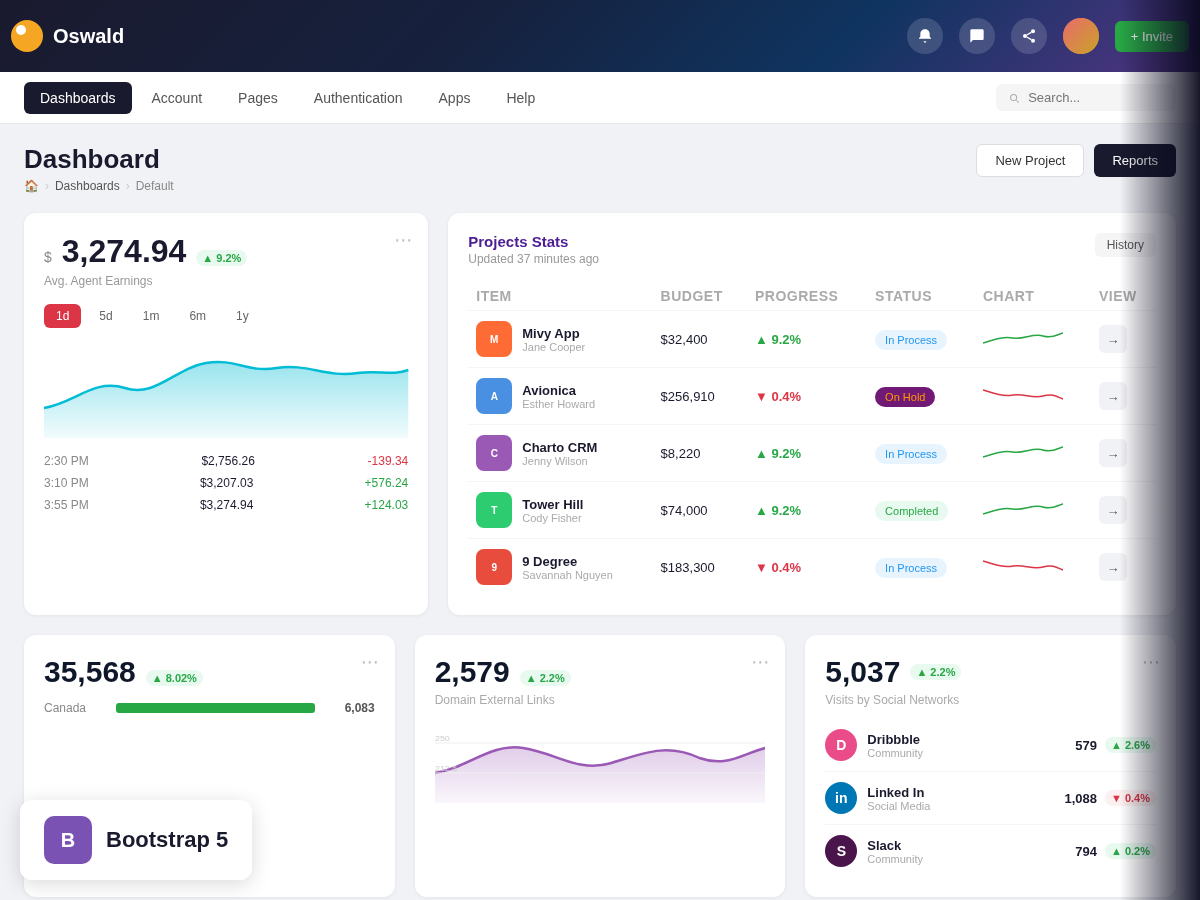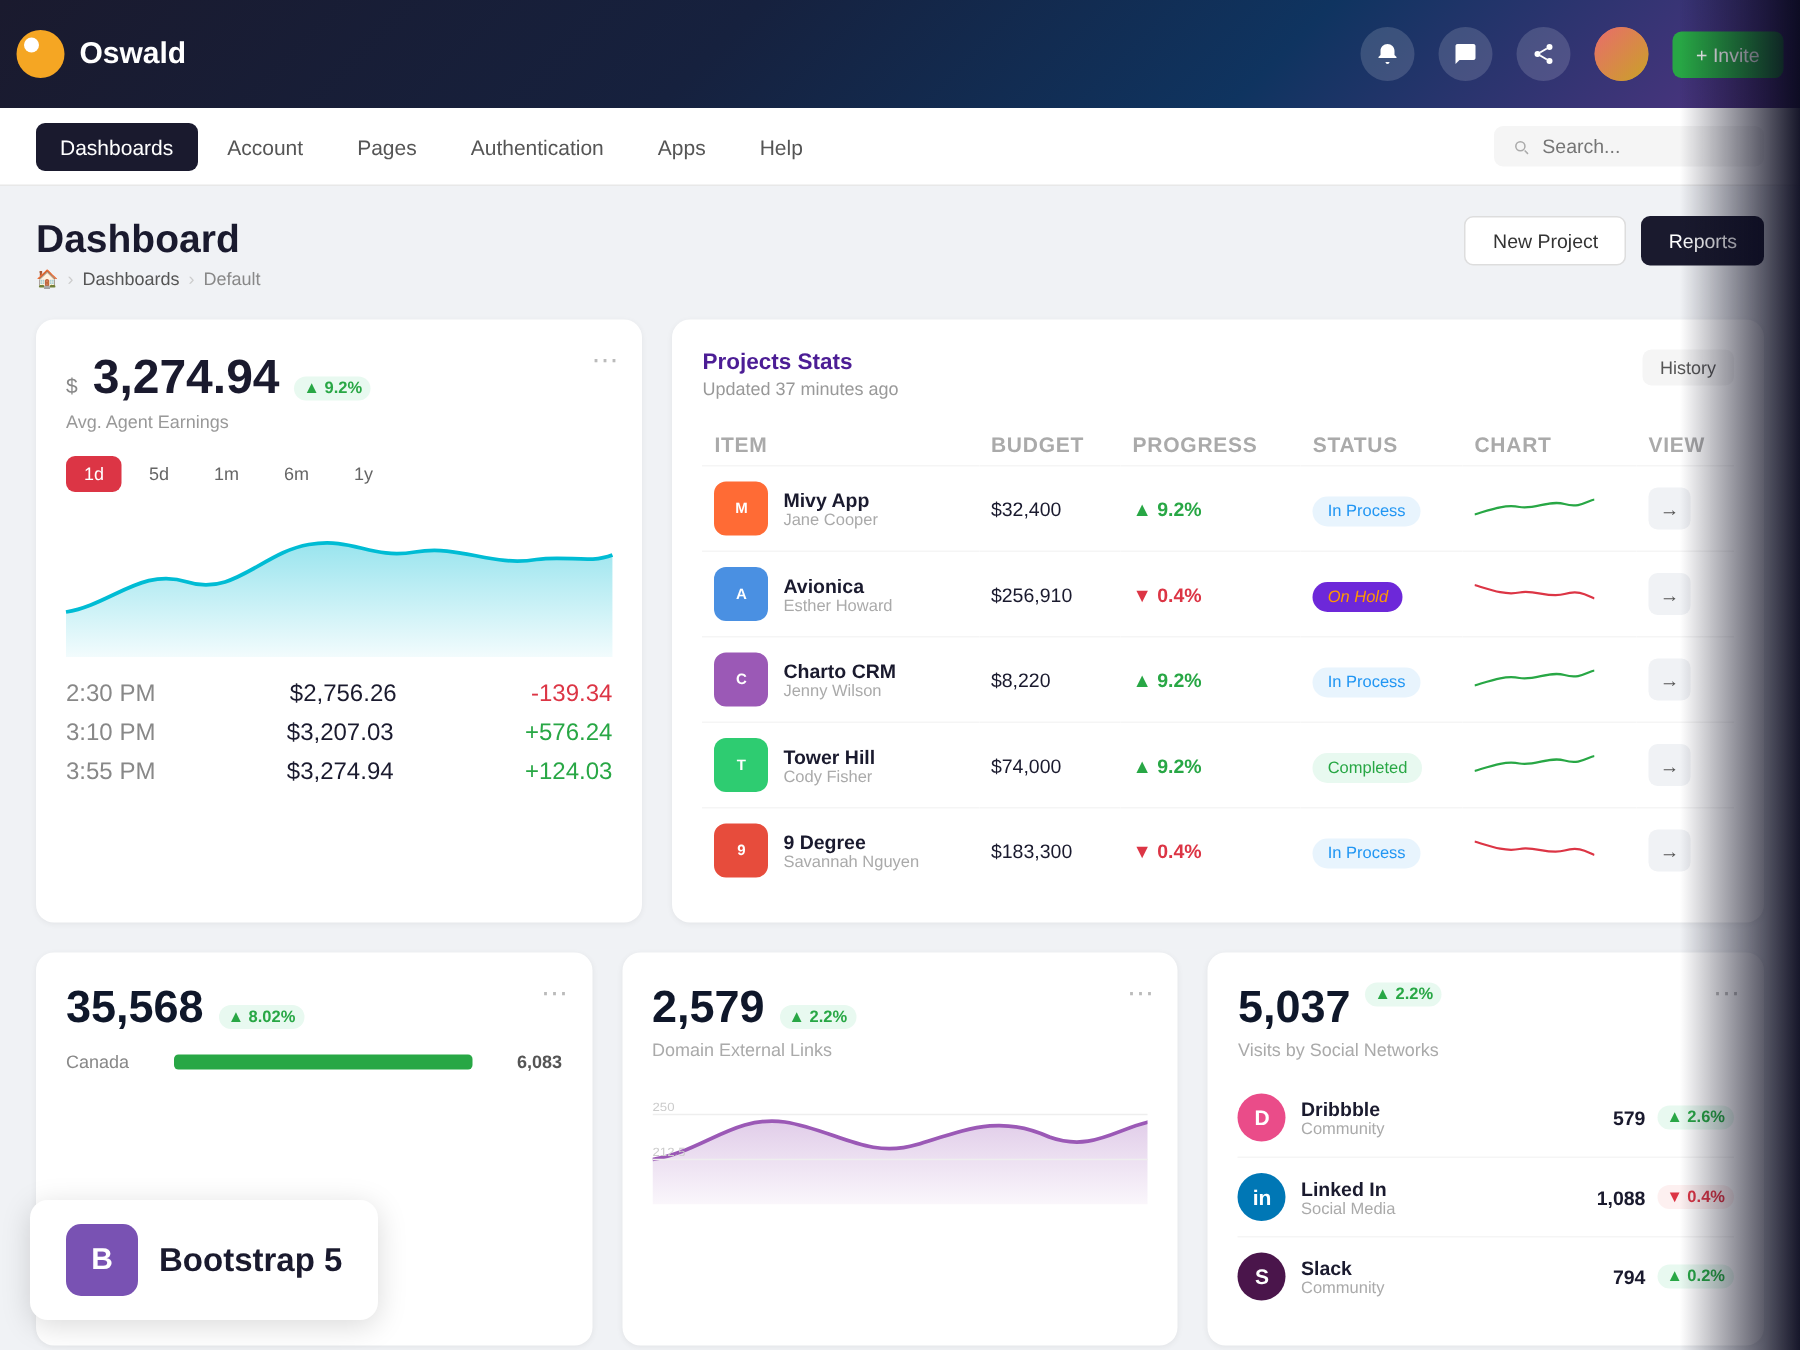--- a/index.html
+++ b/index.html
@@ -243,21 +243,21 @@
     }
     .chart-data-rows {
       margin-top: 16px;
       display: flex;
       flex-direction: column;
       gap: 8px;
     }
     .chart-row {
       display: flex;
       justify-content: space-between;
-      font-size: 16px;
+      font-size: 12px;
       color: #666;
       align-items: flex-end;
     }
     .chart-row .time { color: #888; }
     .chart-row .val { color: #1a1a2e; font-weight: 500; }
     .chart-row .change-neg { color: #dc3545; }
     .chart-row .change-pos { color: #28a745; }
 
     
     .stats-header {
@@ -308,21 +308,21 @@
       overflow: hidden;
     }
     .project-item-cell { display: flex; align-items: center; gap: 10px; }
     .status-badge {
       padding: 4px 10px;
       border-radius: 20px;
       font-size: 11px;
       font-weight: 500;
     }
     .status-in-process { background: #e8f4fd; color: #2196f3; }
-    .status-on-hold { background: #6d28d9; color: #ff9800; font-style: italic; }
+    .status-on-hold { background: #701a75; color: #ff9800; }
     .status-completed { background: #e8f9f0; color: #28a745; }
     .budget-val { color: #1a1a2e; font-weight: 500; }
     .progress-up { color: #28a745; font-size: 12px; font-weight: 600; }
     .progress-down { color: #dc3545; font-size: 12px; font-weight: 600; }
     .view-btn {
       background: #f0f2f5;
       border: none;
       width: 28px;
       height: 28px;
       border-radius: 6px;
@@ -731,21 +731,21 @@
           <line x1="0" y1="20" x2="300" y2="20" stroke="#eee" stroke-width="1"></line>
           <line x1="0" y1="50" x2="300" y2="50" stroke="#eee" stroke-width="1"></line>
           <text x="0" y="18" fill="#ccc" font-size="8">250</text>
           <text x="0" y="48" fill="#ccc" font-size="8">212.5</text>
         </svg>
       </div>
     </div>
 
     <div class="card" style="position:relative;">
       <button class="dots-btn more-dots">⋯</button>
-      <div style="display:flex;align-items:flex-start;gap:10px;">
+      <div style="display:flex;align-items:center;gap:10px;">
         <span class="bottom-num">5,037</span>
         <span class="badge-up">▲ 2.2%</span>
       </div>
       <div class="bottom-label">Visits by Social Networks</div>
       <div id="social-rows-container" style="margin-top:12px;">
           <div class="social-row">
     <div class="social-icon" style="background:#ea4c89;">D</div>
     <div class="social-info">
       <div class="social-name">Dribbble</div>
       <div class="social-type">Community</div>

